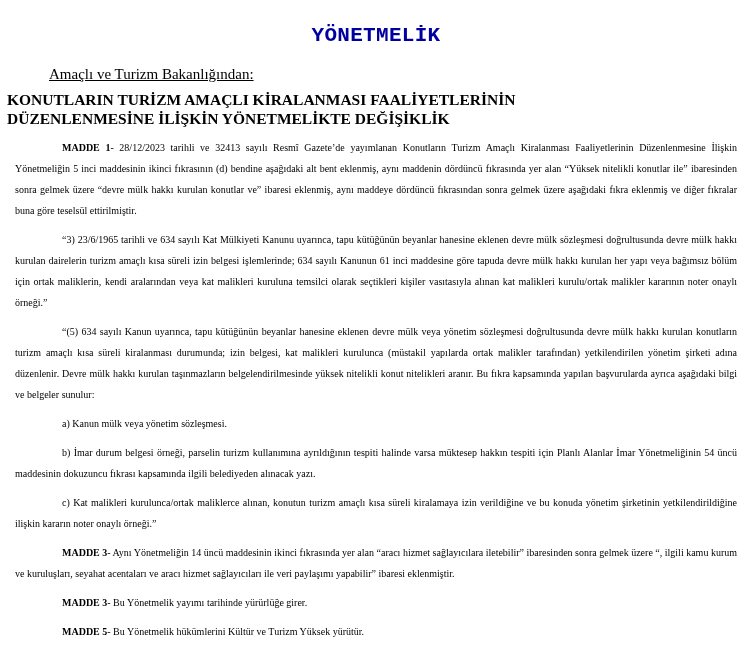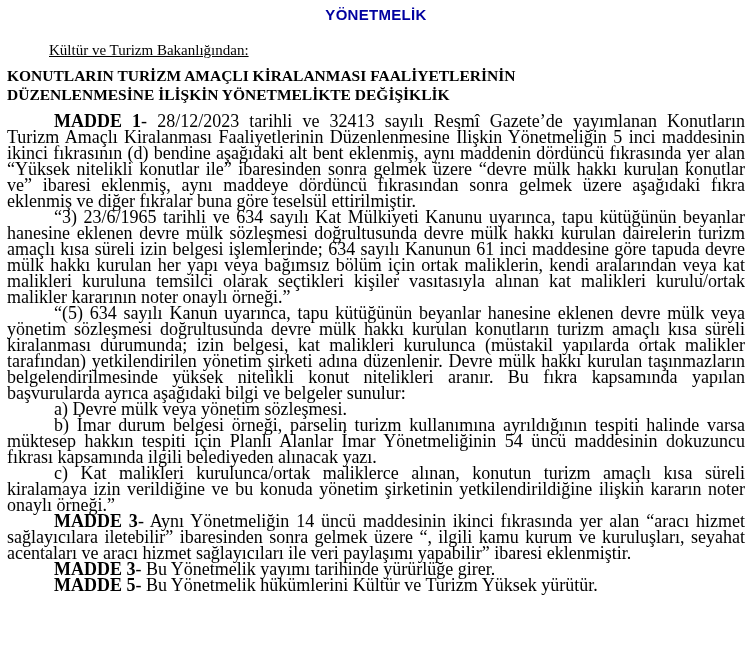--- a/index.html
+++ b/index.html
@@ -15,78 +15,78 @@
     font-family: "Liberation Serif", serif;
   }
   .page {
     box-sizing: border-box;
     width: 750px;
     height: 665px;
     padding: 6px 5px 0 7px;
   }
   .masthead {
     text-align: center;
-    font-family: Liberation Sans, sans-serif;
+    font-family: Liberation Mono, monospace;
     font-weight: bold;
-    font-size: 15px;
+    font-size: 21px;
     letter-spacing: 0.3px;
-    margin-top: 0;
+    margin-top: 18px;
   }
   .issuer {
     margin-top: 19px;
     font-size: 15px;
     padding-left: 42px;
   }
   .issuer span {
     text-decoration: underline;
   }
   .doc-title {
     margin-top: 7px;
     font-weight: bold;
     font-size: 15.5px;
     line-height: 19px;
   }
   .body-text {
     margin-top: 9px;
   }
   .body-text p {
-    margin: 0;
-    font-size: 18px;
-    line-height: 16px;
+    margin: 8px;
+    font-size: 10px;
+    line-height: 21px;
     text-align: justify;
     text-indent: 47px;
   }
   .body-text p b {
     font-weight: bold;
   }
 </style>
 </head>
 <body>
 
 <div class="page">
 
   <div class="masthead" style="color: rgb(0, 0, 160);">YÖNETMELİK</div>
 
   <div class="issuer">
-    <span>Kültür ve Turizm Bakanlığından:</span>
+    <span>Amaçlı ve Turizm Bakanlığından:</span>
   </div>
 
   <div class="doc-title">
     <div>KONUTLARIN TURİZM AMAÇLI KİRALANMASI FAALİYETLERİNİN</div>
     <div>DÜZENLENMESİNE İLİŞKİN YÖNETMELİKTE DEĞİŞİKLİK</div>
   </div>
 
   <div class="body-text">
     <p><b>MADDE 1</b><span>- 28/12/2023 tarihli ve 32413 sayılı Resmî Gazete’de yayımlanan Konutların Turizm Amaçlı Kiralanması Faaliyetlerinin Düzenlenmesine İlişkin Yönetmeliğin 5 inci maddesinin ikinci fıkrasının (d) bendine aşağıdaki alt bent eklenmiş, aynı maddenin dördüncü fıkrasında yer alan “Yüksek nitelikli konutlar ile” ibaresinden sonra gelmek üzere “devre mülk hakkı kurulan konutlar ve” ibaresi eklenmiş, aynı maddeye dördüncü fıkrasından sonra gelmek üzere aşağıdaki fıkra eklenmiş ve diğer fıkralar buna göre teselsül ettirilmiştir.</span></p>
 
     <p><b></b><span>“3) 23/6/1965 tarihli ve 634 sayılı Kat Mülkiyeti Kanunu uyarınca, tapu kütüğünün beyanlar hanesine eklenen devre mülk sözleşmesi doğrultusunda devre mülk hakkı kurulan dairelerin turizm amaçlı kısa süreli izin belgesi işlemlerinde; 634 sayılı Kanunun 61 inci maddesine göre tapuda devre mülk hakkı kurulan her yapı veya bağımsız bölüm için ortak maliklerin, kendi aralarından veya kat malikleri kuruluna temsilci olarak seçtikleri kişiler vasıtasıyla alınan kat malikleri kurulu/ortak malikler kararının noter onaylı örneği.”</span></p>
 
     <p><b></b><span>“(5) 634 sayılı Kanun uyarınca, tapu kütüğünün beyanlar hanesine eklenen devre mülk veya yönetim sözleşmesi doğrultusunda devre mülk hakkı kurulan konutların turizm amaçlı kısa süreli kiralanması durumunda; izin belgesi, kat malikleri kurulunca (müstakil yapılarda ortak malikler tarafından) yetkilendirilen yönetim şirketi adına düzenlenir. Devre mülk hakkı kurulan taşınmazların belgelendirilmesinde yüksek nitelikli konut nitelikleri aranır. Bu fıkra kapsamında yapılan başvurularda ayrıca aşağıdaki bilgi ve belgeler sunulur:</span></p>
 
-    <p><b></b><span>a) Devre mülk veya yönetim sözleşmesi.</span></p>
+    <p><b></b><span>a) Kanun mülk veya yönetim sözleşmesi.</span></p>
 
     <p><b></b><span>b) İmar durum belgesi örneği, parselin turizm kullanımına ayrıldığının tespiti halinde varsa müktesep hakkın tespiti için Planlı Alanlar İmar Yönetmeliğinin 54 üncü maddesinin dokuzuncu fıkrası kapsamında ilgili belediyeden alınacak yazı.</span></p>
 
     <p><b></b><span>c) Kat malikleri kurulunca/ortak maliklerce alınan, konutun turizm amaçlı kısa süreli kiralamaya izin verildiğine ve bu konuda yönetim şirketinin yetkilendirildiğine ilişkin kararın noter onaylı örneği.”</span></p>
 
     <p><b>MADDE 3</b><span>- Aynı Yönetmeliğin 14 üncü maddesinin ikinci fıkrasında yer alan “aracı hizmet sağlayıcılara iletebilir” ibaresinden sonra gelmek üzere “, ilgili kamu kurum ve kuruluşları, seyahat acentaları ve aracı hizmet sağlayıcıları ile veri paylaşımı yapabilir” ibaresi eklenmiştir.</span></p>
 
     <p><b>MADDE 3</b><span>- Bu Yönetmelik yayımı tarihinde yürürlüğe girer.</span></p>
 
     <p><b>MADDE 5</b><span>- Bu Yönetmelik hükümlerini Kültür ve Turizm Yüksek yürütür.</span></p>

